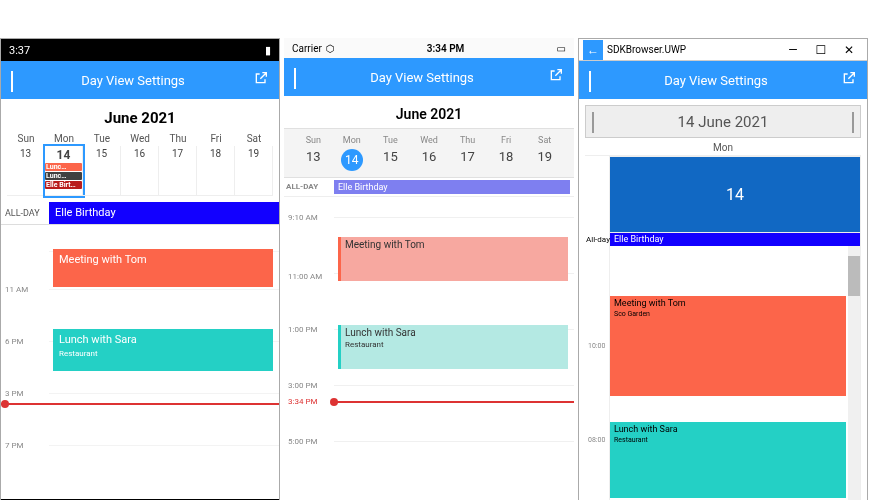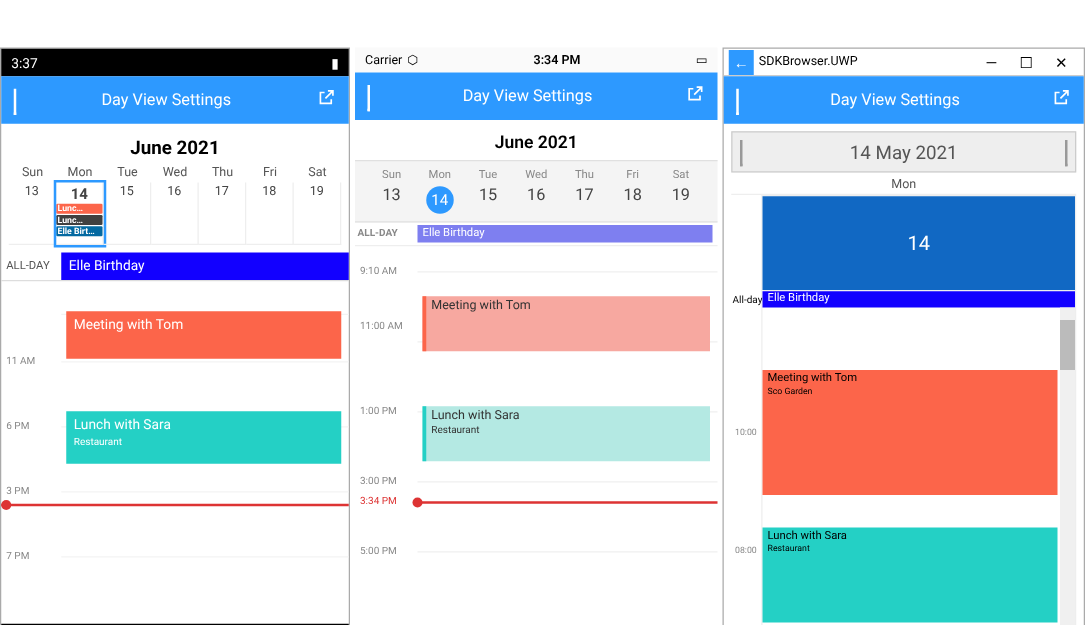--- a/index.html
+++ b/index.html
@@ -112,21 +112,21 @@
         <span>Sat</span>
       </div>
     <div class="daterow" id="a-date">
         <div class="daycell">
           <div>13</div>
         </div>
         <div class="daycell sel">
           <div>14</div>
           <span class="chip" style="background: rgb(252, 101, 74);">Lunc…</span>
           <span class="chip" style="background: #404040;">Lunc…</span>
-          <span class="chip" style="background: #0369a1;">Elle Birt…</span>
+          <span class="chip" style="background: #b91c1c;">Elle Birt…</span>
         </div>
         <div class="daycell">
           <div>15</div>
         </div>
         <div class="daycell">
           <div>16</div>
         </div>
         <div class="daycell">
           <div>17</div>
         </div>
@@ -201,21 +201,21 @@
           <span>19</span>
         </div>
     </div>
     <div class="allday">
       <div class="allday-label">ALL-DAY</div>
       <div class="allday-ev" style="background:#7e7ff0">Elle Birthday</div>
     </div>
     <div class="timeline">
       <span class="time-label" style="top:20px">9:10 AM</span>
         <div class="grid-line" style="top:20px"></div>
-      <span class="time-label" style="top:64px">11:00 AM</span>
+      <span class="time-label" style="top:79px">11:00 AM</span>
         <div class="grid-line" style="top:76px"></div>
       <span class="time-label" style="top:132px">1:00 PM</span>
         <div class="grid-line" style="top:132px"></div>
       <span class="time-label" style="top:188px">3:00 PM</span>
         <div class="grid-line" style="top:188px"></div>
       <span class="time-label" style="top:244px">5:00 PM</span>
         <div class="grid-line" style="top:244px"></div>
       <span class="time-label" style="top:204px;color:#d33">3:34 PM</span>
       <div class="event" style="top:40px;height:44px;background:#f7a8a0;border-left:3px solid #fc654a;color:#333"><span>Meeting with Tom</span></div>
       <div class="event" style="top:128px;height:44px;background:#b4e9e3;border-left:3px solid #24d0c5;color:#333"><span>Lunch with Sara</span><br><span style="font-size:8px">Restaurant</span></div>
@@ -238,21 +238,21 @@
       <span><span class="chev-left"></span></span>
       <span class="header-title">Day View Settings</span>
       <span class="ext-icon">
         <svg viewBox="0 0 24 24">
             <path fill="none" stroke="#fff" stroke-width="2" d="M14 4h6v6M20 4l-9 9M18 14v5H5V6h5"></path>
           </svg>
       </span>
     </div>
     <div class="date-hdr">
       <span><span class="ch l"></span></span>
-      <span class="mid">14 May 2021</span>
+      <span class="mid">14 June 2021</span>
       <span><span class="ch r"></span></span>
     </div>
     <div class="dowlabel">Mon</div>
     <div class="content">
       <div class="gutter"></div>
       <div class="main">
         <div class="bignum">14</div>
         <div class="allday-row">
           <div class="lab">All-day</div>
           <div class="ev" style="background:#1200ff">Elle Birthday</div>

